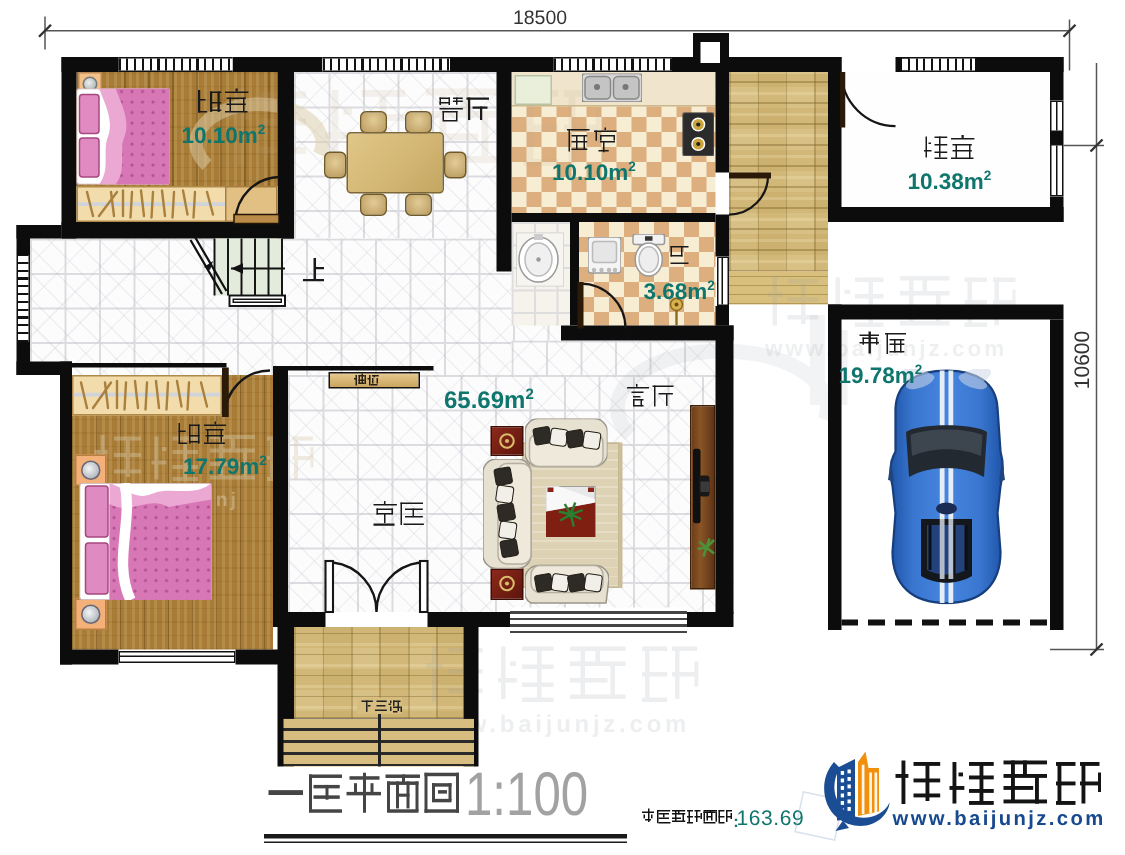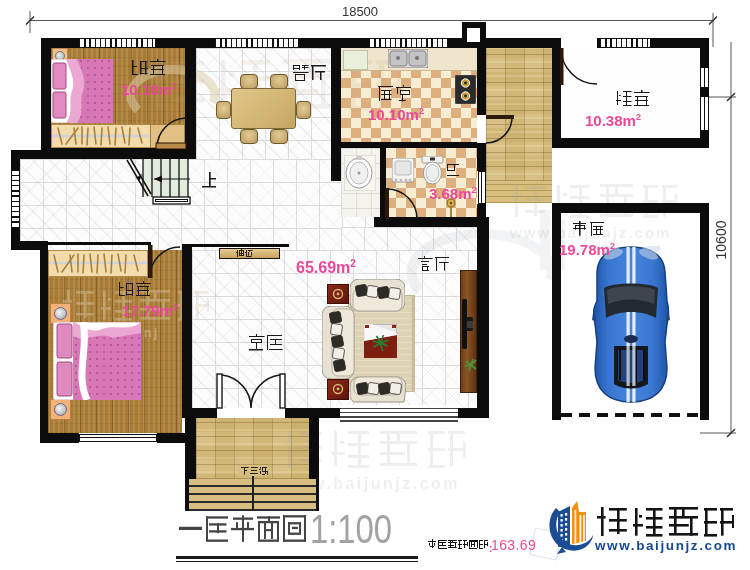--- a/index.html
+++ b/index.html
@@ -21,21 +21,21 @@
  repeating-linear-gradient(0deg,rgba(120,92,35,.38) 0 1px,transparent 1px 14px),
  repeating-linear-gradient(90deg,rgba(120,92,35,.32) 0 1px,transparent 1px 19px),
  repeating-linear-gradient(0deg,transparent 0 6px,rgba(255,242,205,.22) 6px 8px,transparent 8px 14px),
  conic-gradient(rgba(170,140,70,.16) 90deg,transparent 0 180deg,rgba(255,245,215,.14) 0 270deg,transparent 0);
  background-size:auto,auto,auto,38px 28px}
 .winH{background:repeating-linear-gradient(90deg,#111 0 1.4px,#fff 1.4px 5.2px);border-top:1.4px solid #111;border-bottom:1.4px solid #111;box-sizing:border-box}
 .winV{background:repeating-linear-gradient(0deg,#111 0 1.4px,#fff 1.4px 5.2px);border-left:1.4px solid #111;border-right:1.4px solid #111;box-sizing:border-box}
 .winL{background:#fff linear-gradient(#111,#111) 0 50%/100% 1.2px no-repeat;border:1.2px solid #111;box-sizing:border-box}
 .winLV{background:#fff linear-gradient(90deg,#111,#111) 50% 0/1.2px 100% no-repeat;border:1.2px solid #111;box-sizing:border-box}
 .lab{position:absolute;white-space:nowrap;color:#1a1a1a;font-weight:bold}
-.num{font-family:"Liberation Sans",sans-serif;color:#ec4899;font-weight:bold}
+.num{font-family:"Liberation Sans",sans-serif;color:#0f766e;font-weight:bold}
 svg{display:block}
 </style></head><body>
 <div id="plan">
 
 <div class="a tile" style="left:196px;top:48px;width:135px;height:111px"></div>
 
 <div class="a tile" style="left:20px;top:159px;width:360px;height:91px"></div>
 
 <div class="a tile" style="left:192px;top:250px;width:297px;height:158px"></div>
 <div class="a tile" style="left:341px;top:227px;width:136px;height:23px"></div>
@@ -476,21 +476,21 @@
 
 <div class="lab" style="left:131px;top:59px"><i style="display:inline-block;width:17px;height:17px;margin-right:1.4px;background:linear-gradient(#1a1a1a,#1a1a1a) 1.4px 1.0px/1.5px 15.0px no-repeat,linear-gradient(#1a1a1a,#1a1a1a) 1.4px 6.8px/5.1px 1.4px no-repeat,linear-gradient(#1a1a1a,#1a1a1a) 1.4px 15.0px/6.1px 1.4px no-repeat,linear-gradient(#1a1a1a,#1a1a1a) 8.5px 1.7px/1.5px 13.6px no-repeat,linear-gradient(#1a1a1a,#1a1a1a) 8.5px 1.7px/7.5px 1.4px no-repeat,linear-gradient(#1a1a1a,#1a1a1a) 14.4px 1.7px/1.5px 13.6px no-repeat,linear-gradient(#1a1a1a,#1a1a1a) 8.5px 9.3px/7.5px 1.4px no-repeat,linear-gradient(#1a1a1a,#1a1a1a) 8.5px 14.3px/7.5px 1.4px no-repeat;vertical-align:top"></i><i style="display:inline-block;width:17px;height:17px;margin-right:1.4px;background:linear-gradient(#1a1a1a,#1a1a1a) 0.7px 2.4px/15.6px 1.4px no-repeat,linear-gradient(#1a1a1a,#1a1a1a) 7.8px 0.3px/1.5px 2.4px no-repeat,linear-gradient(#1a1a1a,#1a1a1a) 2.0px 5.8px/12.9px 1.4px no-repeat,linear-gradient(#1a1a1a,#1a1a1a) 2.0px 9.9px/12.9px 1.4px no-repeat,linear-gradient(#1a1a1a,#1a1a1a) 3.4px 5.8px/1.4px 9.5px no-repeat,linear-gradient(#1a1a1a,#1a1a1a) 12.2px 5.8px/1.4px 9.5px no-repeat,linear-gradient(#1a1a1a,#1a1a1a) 1.0px 15.0px/15.0px 1.4px no-repeat;vertical-align:top"></i></div>
 <div class="lab num" style="left:121px;top:81px;font-size:15px">10.10m<sup style="font-size:9px">2</sup></div>
 
 <div class="lab" style="left:292px;top:64px"><i style="display:inline-block;width:17px;height:17px;margin-right:1.4px;background:linear-gradient(#1a1a1a,#1a1a1a) 1.0px 0.7px/7.1px 1.4px no-repeat,linear-gradient(#1a1a1a,#1a1a1a) 1.0px 0.7px/1.4px 5.1px no-repeat,linear-gradient(#1a1a1a,#1a1a1a) 6.8px 0.7px/1.4px 5.1px no-repeat,linear-gradient(#1a1a1a,#1a1a1a) 1.0px 4.4px/7.1px 1.4px no-repeat,linear-gradient(#1a1a1a,#1a1a1a) 9.5px 0.7px/6.5px 1.4px no-repeat,linear-gradient(#1a1a1a,#1a1a1a) 9.5px 3.4px/6.5px 1.4px no-repeat,linear-gradient(#1a1a1a,#1a1a1a) 12.2px 0.7px/1.4px 4.8px no-repeat,linear-gradient(#1a1a1a,#1a1a1a) 0.7px 7.5px/15.6px 1.4px no-repeat,linear-gradient(#1a1a1a,#1a1a1a) 3.4px 10.2px/10.2px 1.4px no-repeat,linear-gradient(#1a1a1a,#1a1a1a) 3.4px 10.2px/1.4px 6.1px no-repeat,linear-gradient(#1a1a1a,#1a1a1a) 12.2px 10.2px/1.4px 6.1px no-repeat,linear-gradient(#1a1a1a,#1a1a1a) 3.4px 15.6px/10.2px 1.0px no-repeat;vertical-align:top"></i><i style="display:inline-block;width:17px;height:17px;margin-right:1.4px;background:linear-gradient(#1a1a1a,#1a1a1a) 1.0px 1.0px/15.0px 1.5px no-repeat,linear-gradient(#1a1a1a,#1a1a1a) 2.0px 1.0px/1.5px 15.0px no-repeat,linear-gradient(#1a1a1a,#1a1a1a) 5.1px 6.8px/10.2px 1.5px no-repeat,linear-gradient(#1a1a1a,#1a1a1a) 9.9px 6.8px/1.5px 9.2px no-repeat;vertical-align:top"></i></div>
 
 <div class="lab" style="left:377px;top:85px"><i style="display:inline-block;width:17px;height:17px;margin-right:1.4px;background:linear-gradient(#1a1a1a,#1a1a1a) 1.0px 1.0px/15.0px 1.4px no-repeat,linear-gradient(#1a1a1a,#1a1a1a) 1.7px 1.0px/1.4px 15.0px no-repeat,linear-gradient(#1a1a1a,#1a1a1a) 4.4px 4.8px/10.5px 1.4px no-repeat,linear-gradient(#1a1a1a,#1a1a1a) 4.4px 8.8px/10.5px 1.4px no-repeat,linear-gradient(#1a1a1a,#1a1a1a) 6.8px 4.8px/1.4px 9.5px no-repeat,linear-gradient(#1a1a1a,#1a1a1a) 11.9px 4.8px/1.4px 9.5px no-repeat,linear-gradient(#1a1a1a,#1a1a1a) 4.4px 14.3px/10.5px 1.4px no-repeat;vertical-align:top"></i><i style="display:inline-block;width:17px;height:17px;margin-right:1.4px;background:linear-gradient(#1a1a1a,#1a1a1a) 7.8px 0.3px/1.4px 1.7px no-repeat,linear-gradient(#1a1a1a,#1a1a1a) 1.0px 2.0px/15.0px 1.4px no-repeat,linear-gradient(#1a1a1a,#1a1a1a) 2.0px 2.0px/1.4px 6.8px no-repeat,linear-gradient(#1a1a1a,#1a1a1a) 4.4px 5.1px/10.2px 1.4px no-repeat,linear-gradient(#1a1a1a,#1a1a1a) 4.4px 5.1px/1.4px 3.7px no-repeat,linear-gradient(#1a1a1a,#1a1a1a) 13.3px 5.1px/1.4px 3.7px no-repeat,linear-gradient(#1a1a1a,#1a1a1a) 4.4px 8.5px/10.2px 1.4px no-repeat,linear-gradient(#1a1a1a,#1a1a1a) 6.8px 8.5px/1.4px 7.5px no-repeat,linear-gradient(#1a1a1a,#1a1a1a) 3.4px 15.0px/6.8px 1.4px no-repeat;vertical-align:top"></i></div>
 <div class="lab num" style="left:368px;top:106px;font-size:15px">10.10m<sup style="font-size:9px">2</sup></div>
 
 <div class="lab" style="left:615px;top:90px"><i style="display:inline-block;width:17px;height:17px;margin-right:1.4px;background:linear-gradient(#1a1a1a,#1a1a1a) 1.7px 1.4px/1.4px 14.3px no-repeat,linear-gradient(#1a1a1a,#1a1a1a) 4.1px 5.1px/1.7px 1.4px no-repeat,linear-gradient(#1a1a1a,#1a1a1a) 0.7px 9.5px/5.1px 1.4px no-repeat,linear-gradient(#1a1a1a,#1a1a1a) 7.5px 1.4px/8.5px 1.4px no-repeat,linear-gradient(#1a1a1a,#1a1a1a) 11.2px 1.4px/1.4px 14.3px no-repeat,linear-gradient(#1a1a1a,#1a1a1a) 7.5px 6.1px/8.5px 1.4px no-repeat,linear-gradient(#1a1a1a,#1a1a1a) 7.5px 10.9px/8.5px 1.4px no-repeat,linear-gradient(#1a1a1a,#1a1a1a) 7.5px 15.0px/8.5px 1.4px no-repeat;vertical-align:top"></i><i style="display:inline-block;width:17px;height:17px;margin-right:1.4px;background:linear-gradient(#1a1a1a,#1a1a1a) 0.7px 2.4px/15.6px 1.4px no-repeat,linear-gradient(#1a1a1a,#1a1a1a) 7.8px 0.3px/1.5px 2.4px no-repeat,linear-gradient(#1a1a1a,#1a1a1a) 2.0px 5.8px/12.9px 1.4px no-repeat,linear-gradient(#1a1a1a,#1a1a1a) 2.0px 9.9px/12.9px 1.4px no-repeat,linear-gradient(#1a1a1a,#1a1a1a) 3.4px 5.8px/1.4px 9.5px no-repeat,linear-gradient(#1a1a1a,#1a1a1a) 12.2px 5.8px/1.4px 9.5px no-repeat,linear-gradient(#1a1a1a,#1a1a1a) 1.0px 15.0px/15.0px 1.4px no-repeat;vertical-align:top"></i></div>
-<div class="lab num" style="left:585px;top:112px;font-size:15px">10.38m<sup style="font-size:9px">2</sup></div>
+<div class="lab num" style="left:605px;top:112px;font-size:15px">10.38m<sup style="font-size:9px">2</sup></div>
 
 <div class="lab" style="left:446px;top:163px"><i style="display:inline-block;width:14px;height:14px;margin-right:1.1px;background:linear-gradient(#1a1a1a,#1a1a1a) 0.8px 1.1px/12.3px 1.3px no-repeat,linear-gradient(#1a1a1a,#1a1a1a) 8.1px 1.1px/1.3px 7.0px no-repeat,linear-gradient(#1a1a1a,#1a1a1a) 0.8px 1.1px/1.3px 7.0px no-repeat,linear-gradient(#1a1a1a,#1a1a1a) 0.8px 7.0px/8.4px 1.3px no-repeat,linear-gradient(#1a1a1a,#1a1a1a) 0.8px 11.8px/12.3px 1.3px no-repeat;vertical-align:top"></i></div>
 <div class="lab num" style="left:429px;top:185px;font-size:15px">3.68m<sup style="font-size:9px">2</sup></div>
 
 <div class="lab" style="left:572px;top:221px"><i style="display:inline-block;width:16px;height:16px;margin-right:1.3px;background:linear-gradient(#1a1a1a,#1a1a1a) 1.3px 1.6px/13.4px 1.3px no-repeat,linear-gradient(#1a1a1a,#1a1a1a) 1.3px 7.4px/13.4px 1.4px no-repeat,linear-gradient(#1a1a1a,#1a1a1a) 7.0px 0.3px/1.6px 14.7px no-repeat,linear-gradient(#1a1a1a,#1a1a1a) 3.2px 4.2px/9.6px 1.3px no-repeat,linear-gradient(#1a1a1a,#1a1a1a) 3.2px 4.2px/1.3px 4.8px no-repeat,linear-gradient(#1a1a1a,#1a1a1a) 11.5px 4.2px/1.3px 4.8px no-repeat;vertical-align:top"></i><i style="display:inline-block;width:16px;height:16px;margin-right:1.3px;background:linear-gradient(#1a1a1a,#1a1a1a) 1.0px 1.0px/14.1px 1.3px no-repeat,linear-gradient(#1a1a1a,#1a1a1a) 1.6px 1.0px/1.3px 14.1px no-repeat,linear-gradient(#1a1a1a,#1a1a1a) 4.2px 4.5px/9.9px 1.3px no-repeat,linear-gradient(#1a1a1a,#1a1a1a) 4.2px 8.3px/9.9px 1.3px no-repeat,linear-gradient(#1a1a1a,#1a1a1a) 6.4px 4.5px/1.3px 9.0px no-repeat,linear-gradient(#1a1a1a,#1a1a1a) 11.2px 4.5px/1.3px 9.0px no-repeat,linear-gradient(#1a1a1a,#1a1a1a) 4.2px 13.4px/9.9px 1.3px no-repeat;vertical-align:top"></i></div>
 <div class="lab num" style="left:559px;top:241px;font-size:15px">19.78m<sup style="font-size:9px">2</sup></div>
 
 <div class="lab" style="left:201px;top:171px"><i style="display:inline-block;width:17px;height:17px;margin-right:1.4px;background:linear-gradient(#1a1a1a,#1a1a1a) 7.5px 1.0px/1.7px 14.6px no-repeat,linear-gradient(#1a1a1a,#1a1a1a) 1.4px 14.6px/14.3px 1.5px no-repeat,linear-gradient(#1a1a1a,#1a1a1a) 8.8px 6.5px/6.1px 1.5px no-repeat;vertical-align:top"></i></div>
 
 <div class="lab" style="left:118px;top:281px"><i style="display:inline-block;width:16px;height:16px;margin-right:1.3px;background:linear-gradient(#1a1a1a,#1a1a1a) 1.3px 1.0px/1.4px 14.1px no-repeat,linear-gradient(#1a1a1a,#1a1a1a) 1.3px 6.4px/4.8px 1.3px no-repeat,linear-gradient(#1a1a1a,#1a1a1a) 1.3px 14.1px/5.8px 1.3px no-repeat,linear-gradient(#1a1a1a,#1a1a1a) 8.0px 1.6px/1.4px 12.8px no-repeat,linear-gradient(#1a1a1a,#1a1a1a) 8.0px 1.6px/7.0px 1.3px no-repeat,linear-gradient(#1a1a1a,#1a1a1a) 13.6px 1.6px/1.4px 12.8px no-repeat,linear-gradient(#1a1a1a,#1a1a1a) 8.0px 8.8px/7.0px 1.3px no-repeat,linear-gradient(#1a1a1a,#1a1a1a) 8.0px 13.4px/7.0px 1.3px no-repeat;vertical-align:top"></i><i style="display:inline-block;width:16px;height:16px;margin-right:1.3px;background:linear-gradient(#1a1a1a,#1a1a1a) 0.6px 2.2px/14.7px 1.3px no-repeat,linear-gradient(#1a1a1a,#1a1a1a) 7.4px 0.3px/1.4px 2.2px no-repeat,linear-gradient(#1a1a1a,#1a1a1a) 1.9px 5.4px/12.2px 1.3px no-repeat,linear-gradient(#1a1a1a,#1a1a1a) 1.9px 9.3px/12.2px 1.3px no-repeat,linear-gradient(#1a1a1a,#1a1a1a) 3.2px 5.4px/1.3px 9.0px no-repeat,linear-gradient(#1a1a1a,#1a1a1a) 11.5px 5.4px/1.3px 9.0px no-repeat,linear-gradient(#1a1a1a,#1a1a1a) 1.0px 14.1px/14.1px 1.3px no-repeat;vertical-align:top"></i></div>

